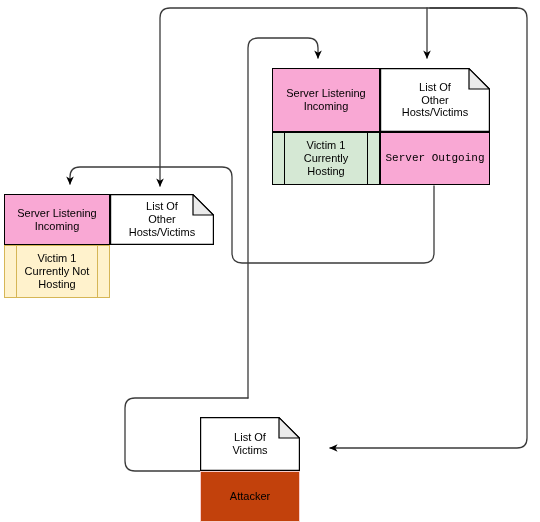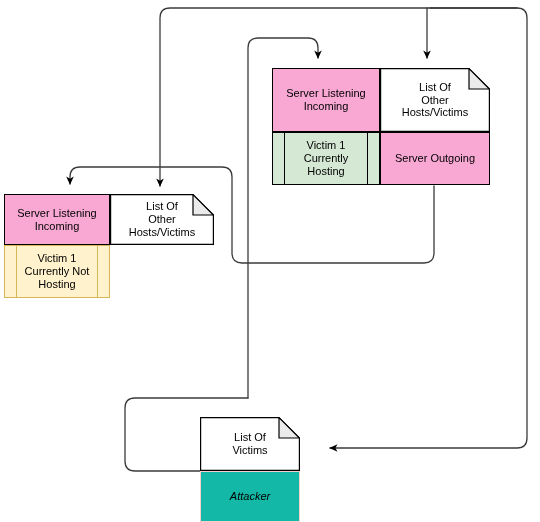--- a/index.html
+++ b/index.html
@@ -110,21 +110,21 @@
 
   <div class="node band-node" style="left:272px; top:132px; width:108px; height:53px; background:#d5e8d4; border-color:#000000;">
     <span class="band-inner-l" style="left:11px;"></span>
     <span class="band-inner-r" style="right:11px;"></span>
     <div class="node-label" style="font-size:11px; white-space:pre-line;">Victim 1
 Currently
 Hosting</div>
   </div>
 
   <div class="node rect-node" style="left:380px; top:132px; width:110px; height:53px;">
-    <div class="node-label" style="font-size:11px; white-space:pre-line;">Server Outgoing</div>
+    <div class="node-label" style="font-size:11px; white-space:pre-line;font-family:Liberation Mono, monospace;">Server Outgoing</div>
   </div>
 
   <div class="node rect-node" style="left:4px; top:194px; width:106px; height:51px;">
     <div class="node-label" style="font-size:11px; white-space:pre-line;">Server Listening
 Incoming</div>
   </div>
 
   <div class="node doc-node" style="left:110px; top:194px; width:104px; height:51px;">
     <svg width="104" height="51" viewBox="0 0 104 51" xmlns="http://www.w3.org/2000/svg">
       <path d="M 0.6 0.6 L 83 0.6 L 103.4 21 L 103.4 50.4 L 0.6 50.4 Z" fill="#ffffff" stroke="#000000" stroke-width="1.2"></path>
@@ -145,17 +145,17 @@
 
   <div class="node doc-node" style="left:200px; top:417px; width:100px; height:54px;">
     <svg width="100" height="54" viewBox="0 0 100 54" xmlns="http://www.w3.org/2000/svg">
       <path d="M 0.6 0.6 L 79 0.6 L 99.4 21 L 99.4 53.4 L 0.6 53.4 Z" fill="#ffffff" stroke="#000000" stroke-width="1.2"></path>
       <path d="M 79 0.6 L 79 21 L 99.4 21 Z" fill="#ebebeb" stroke="#000000" stroke-width="1.2"></path>
     </svg>
     <div class="node-label" style="font-size:11px; white-space:pre-line;">List Of
 Victims</div>
   </div>
 
-  <div class="node" style="left:200px; top:471px; width:100px; height:51px; background:#14b8a6; border:1.2px solid #f8cecc;font-style:italic;">
+  <div class="node" style="left:200px; top:471px; width:100px; height:51px; background:#c2410c; border:1.2px solid #f8cecc;">
     <div class="node-label" style="font-size:11px; white-space:pre-line;">Attacker</div>
   </div>
 
 </div>
 
 </body></html>

